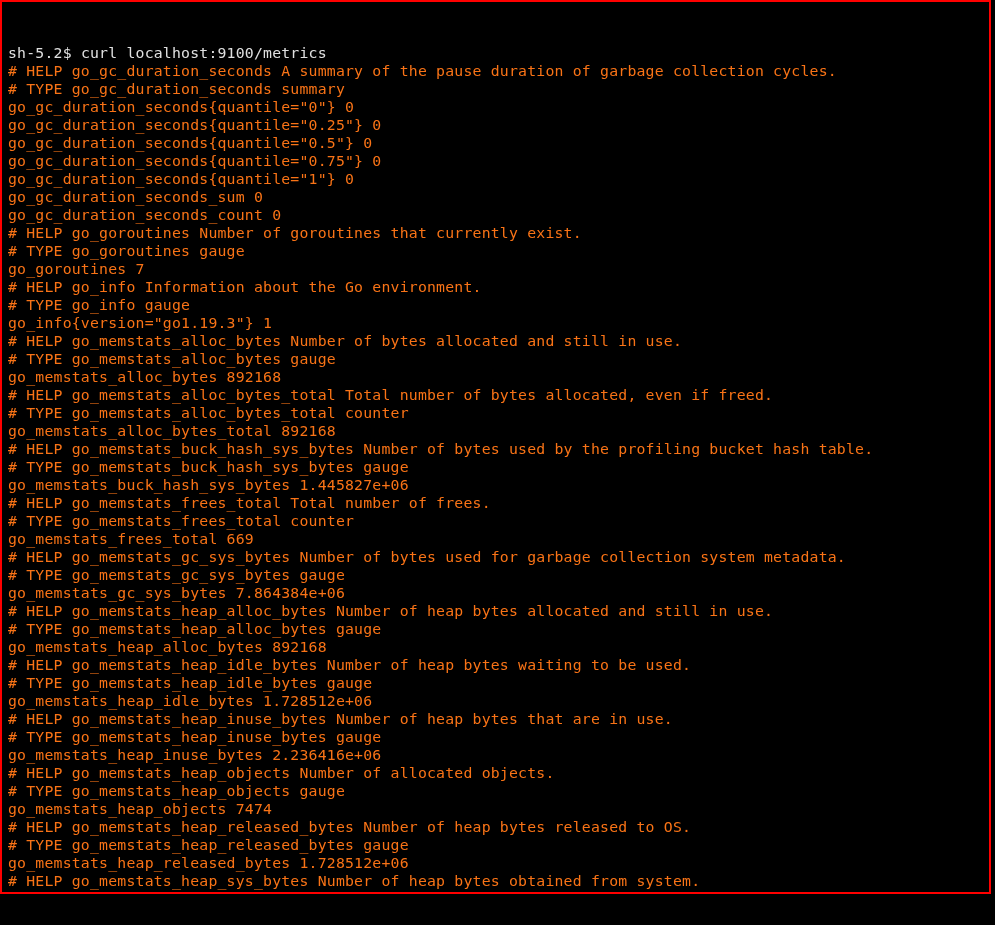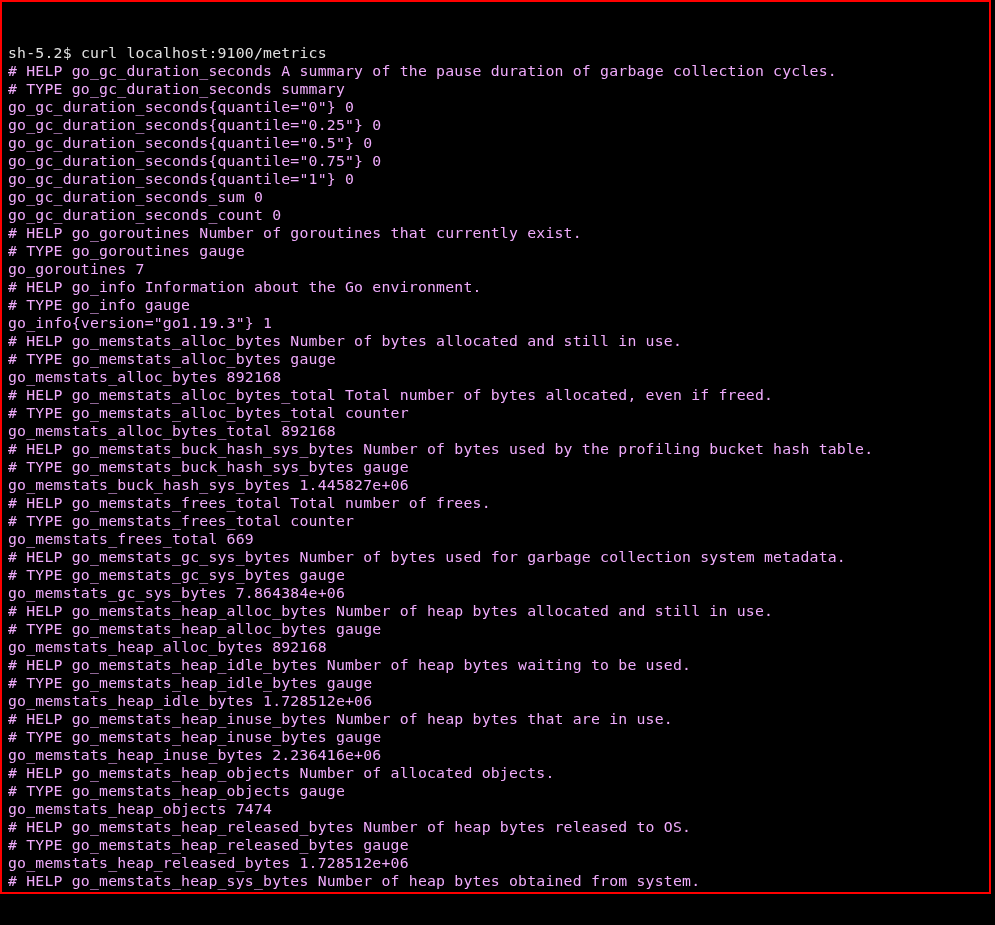--- a/index.html
+++ b/index.html
@@ -32,21 +32,21 @@
     display: block;
   }
   .prompt {
     color: #e0e0e0;
   }
   .cmd {
     color: #e0e0e0;
   }
   .output-line {
     display: block;
-    color: #f0abfc;
+    color: #f97316;
   }
 </style>
 </head>
 <body>
 
 <div class="frame">
   <div class="terminal">
     <span class="prompt-line"><span class="prompt">sh-5.2$ </span><span class="cmd">curl localhost:9100/metrics</span></span><div id="output-container"><span class="output-line"># HELP go_gc_duration_seconds A summary of the pause duration of garbage collection cycles.</span><span class="output-line"># TYPE go_gc_duration_seconds summary</span><span class="output-line">go_gc_duration_seconds{quantile="0"} 0</span><span class="output-line">go_gc_duration_seconds{quantile="0.25"} 0</span><span class="output-line">go_gc_duration_seconds{quantile="0.5"} 0</span><span class="output-line">go_gc_duration_seconds{quantile="0.75"} 0</span><span class="output-line">go_gc_duration_seconds{quantile="1"} 0</span><span class="output-line">go_gc_duration_seconds_sum 0</span><span class="output-line">go_gc_duration_seconds_count 0</span><span class="output-line"># HELP go_goroutines Number of goroutines that currently exist.</span><span class="output-line"># TYPE go_goroutines gauge</span><span class="output-line">go_goroutines 7</span><span class="output-line"># HELP go_info Information about the Go environment.</span><span class="output-line"># TYPE go_info gauge</span><span class="output-line">go_info{version="go1.19.3"} 1</span><span class="output-line"># HELP go_memstats_alloc_bytes Number of bytes allocated and still in use.</span><span class="output-line"># TYPE go_memstats_alloc_bytes gauge</span><span class="output-line">go_memstats_alloc_bytes 892168</span><span class="output-line"># HELP go_memstats_alloc_bytes_total Total number of bytes allocated, even if freed.</span><span class="output-line"># TYPE go_memstats_alloc_bytes_total counter</span><span class="output-line">go_memstats_alloc_bytes_total 892168</span><span class="output-line"># HELP go_memstats_buck_hash_sys_bytes Number of bytes used by the profiling bucket hash table.</span><span class="output-line"># TYPE go_memstats_buck_hash_sys_bytes gauge</span><span class="output-line">go_memstats_buck_hash_sys_bytes 1.445827e+06</span><span class="output-line"># HELP go_memstats_frees_total Total number of frees.</span><span class="output-line"># TYPE go_memstats_frees_total counter</span><span class="output-line">go_memstats_frees_total 669</span><span class="output-line"># HELP go_memstats_gc_sys_bytes Number of bytes used for garbage collection system metadata.</span><span class="output-line"># TYPE go_memstats_gc_sys_bytes gauge</span><span class="output-line">go_memstats_gc_sys_bytes 7.864384e+06</span><span class="output-line"># HELP go_memstats_heap_alloc_bytes Number of heap bytes allocated and still in use.</span><span class="output-line"># TYPE go_memstats_heap_alloc_bytes gauge</span><span class="output-line">go_memstats_heap_alloc_bytes 892168</span><span class="output-line"># HELP go_memstats_heap_idle_bytes Number of heap bytes waiting to be used.</span><span class="output-line"># TYPE go_memstats_heap_idle_bytes gauge</span><span class="output-line">go_memstats_heap_idle_bytes 1.728512e+06</span><span class="output-line"># HELP go_memstats_heap_inuse_bytes Number of heap bytes that are in use.</span><span class="output-line"># TYPE go_memstats_heap_inuse_bytes gauge</span><span class="output-line">go_memstats_heap_inuse_bytes 2.236416e+06</span><span class="output-line"># HELP go_memstats_heap_objects Number of allocated objects.</span><span class="output-line"># TYPE go_memstats_heap_objects gauge</span><span class="output-line">go_memstats_heap_objects 7474</span><span class="output-line"># HELP go_memstats_heap_released_bytes Number of heap bytes released to OS.</span><span class="output-line"># TYPE go_memstats_heap_released_bytes gauge</span><span class="output-line">go_memstats_heap_released_bytes 1.728512e+06</span><span class="output-line"># HELP go_memstats_heap_sys_bytes Number of heap bytes obtained from system.</span></div>
   </div>
 </div>

